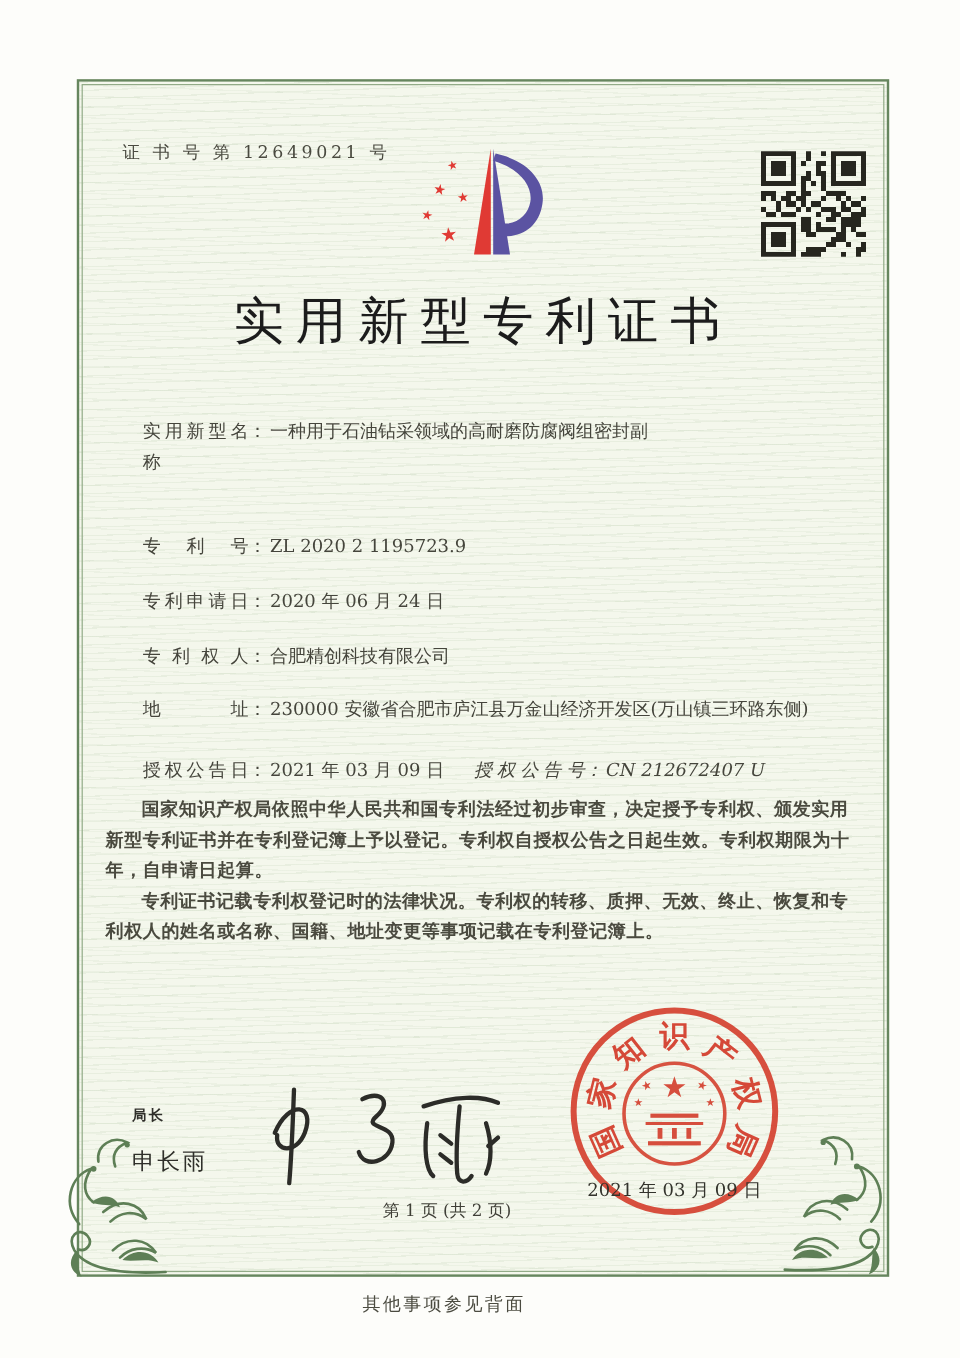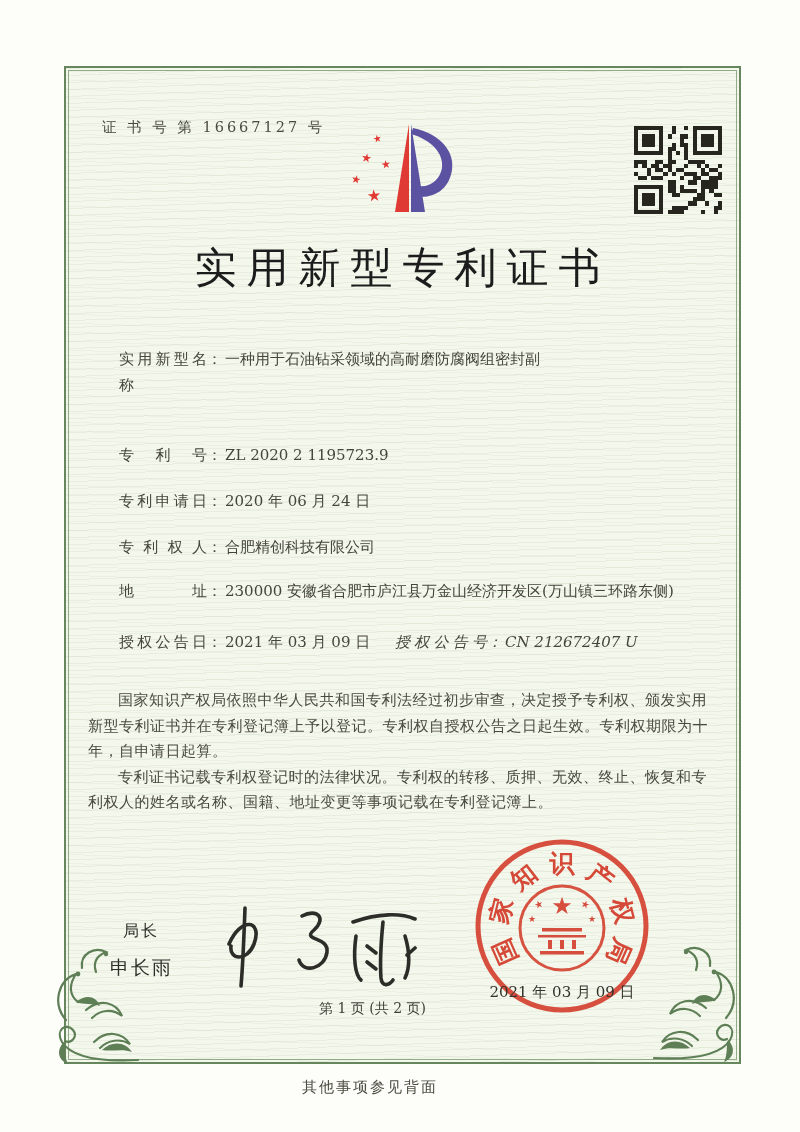--- a/index.html
+++ b/index.html
@@ -30,41 +30,41 @@
     font-size:42px;letter-spacing:10px;color:#1c1c1c;font-weight:500;white-space:nowrap;
   }
   
   .field-row{position:absolute;left:53px;width:600px;font-size:15px;line-height:26px;color:#45453c;}
   .flabel{display:inline-block;width:88px;text-align:justify;text-align-last:justify;vertical-align:top;}
   .fcolon{display:inline-block;vertical-align:top;margin-right:3px;}
   .fvalue{display:inline-block;vertical-align:top;max-width:498px;}
   .fpair2{position:absolute;left:276px;top:0;white-space:nowrap;font-style:italic;}
   .flabel2{display:inline-block;width:92px;text-align:justify;text-align-last:justify;vertical-align:top;}
   
-  .body-text{position:absolute;left:22px;top:620px;width:630px;font-size:15px;line-height:25.5px;color:#4a4a3f;}
+  .body-text{position:absolute;left:22px;top:594px;width:630px;font-size:15px;line-height:25.5px;color:#4a4a3f;font-weight:bold;}
   .body-text p{margin:0;text-indent:2em;letter-spacing:0.5px;}
   
-  .signer-title{position:absolute;left:57px;top:853px;font-size:16px;color:#2f2f2a;letter-spacing:2px;}
+  .signer-title{position:absolute;left:44px;top:853px;font-size:12px;color:#2f2f2a;letter-spacing:2px;font-weight:bold;}
   .signer-name{position:absolute;left:44px;top:887px;font-size:19px;color:#2f2f2a;letter-spacing:2px;}
   .signature{position:absolute;left:141px;top:824px;}
   .seal{position:absolute;left:406px;top:768px;}
   .seal-date{position:absolute;left:404px;top:915px;width:184px;text-align:center;font-size:15px;color:#33332c;}
   .page-number{position:absolute;left:0;top:932px;width:100%;padding-right:60px;box-sizing:border-box;text-align:center;font-size:14px;color:#3f3f37;}
   
   .back-note{position:absolute;left:0;top:1078px;width:740px;text-align:center;font-size:15px;color:#4b4b40;letter-spacing:2px;}
   .flourish{position:absolute;pointer-events:none;}
   .flourish.right{transform:scaleX(-1);}
 </style>
 </head>
 <body>
 
 <div class="frame">
   <div class="inner-line"></div>
 
-  <div class="cert-number">证 书 号 第 16667127 号</div>
+  <div class="cert-number">证 书 号 第 12649021 号</div>
 
   <div class="logo-box">
     <svg width="122" height="104" viewBox="0 0 122 104">
       <polygon points="62,6 48,94 62,94" fill="#e03a34"></polygon>
       <polygon points="64,6 64,94 78,94" fill="#5b53a2"></polygon>
       <path d="M66,10 C94,16 108,34 105,52 C102,72 86,82 66,78 L66,67 C82,72 93,62 95,50 C97,36 85,22 64,16 Z" fill="#5b53a2"></path>
     </svg>
     <span class="logo-star" style="left:26px;top:16px;font-size:10px;transform:rotate(-14deg);">★</span>
     <span class="logo-star" style="left:14px;top:34px;font-size:12px;transform:rotate(10deg);">★</span>
     <span class="logo-star" style="left:34px;top:41px;font-size:11px;transform:rotate(-8deg);">★</span>

